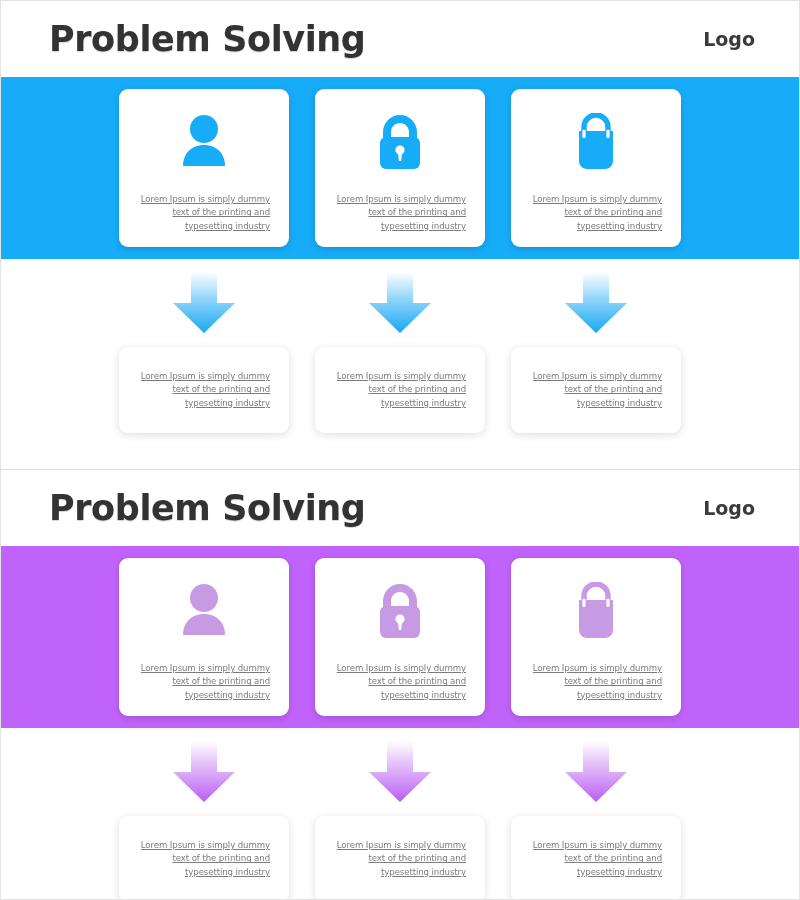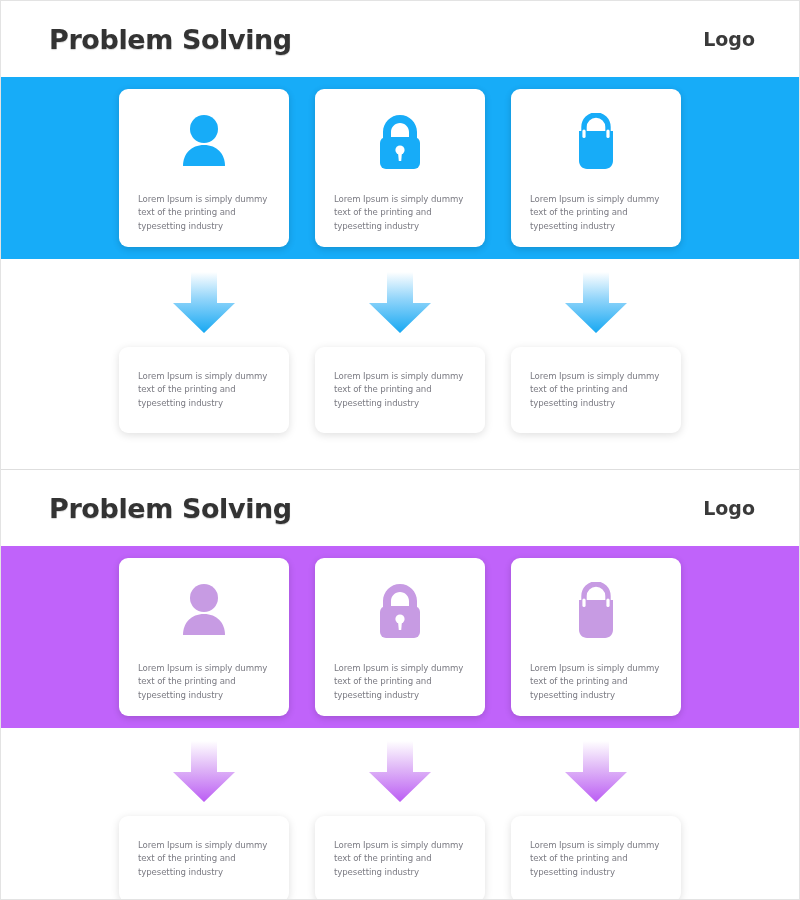--- a/index.html
+++ b/index.html
@@ -41,21 +41,21 @@
     height: 76px;
     background: #ffffff;
     display: flex;
     align-items: center;
     justify-content: space-between;
     padding: 0 44px 0 48px;
     box-sizing: border-box;
   }
   .panel-title {
     font-family: "DejaVu Sans", sans-serif;
-    font-size: 27px;
+    font-size: 35px;
     font-weight: 700;
     letter-spacing: -0.4px;
     color: #333333;
     line-height: 1;
     text-shadow: 0 1px 1px rgba(0,0,0,0.18);
     white-space: nowrap;
   }
   .panel-logo {
     font-family: "DejaVu Sans", sans-serif;
     font-size: 19px;
@@ -104,23 +104,24 @@
     display: flex;
     align-items: center;
     justify-content: center;
   }
   .card-text {
     margin-top: 20px;
     font-family: "DejaVu Sans", sans-serif;
     font-size: 8.6px;
     line-height: 1.55;
     color: #7b7b83;
-    text-align: left;
+    text-align: right;
     width: 132px;
     letter-spacing: -0.1px;
+    text-decoration: underline;
   }
 
   
   .arrow-row {
     position: relative;
     height: 88px;
     background: #ffffff;
     display: flex;
     justify-content: center;
     gap: 26px;

